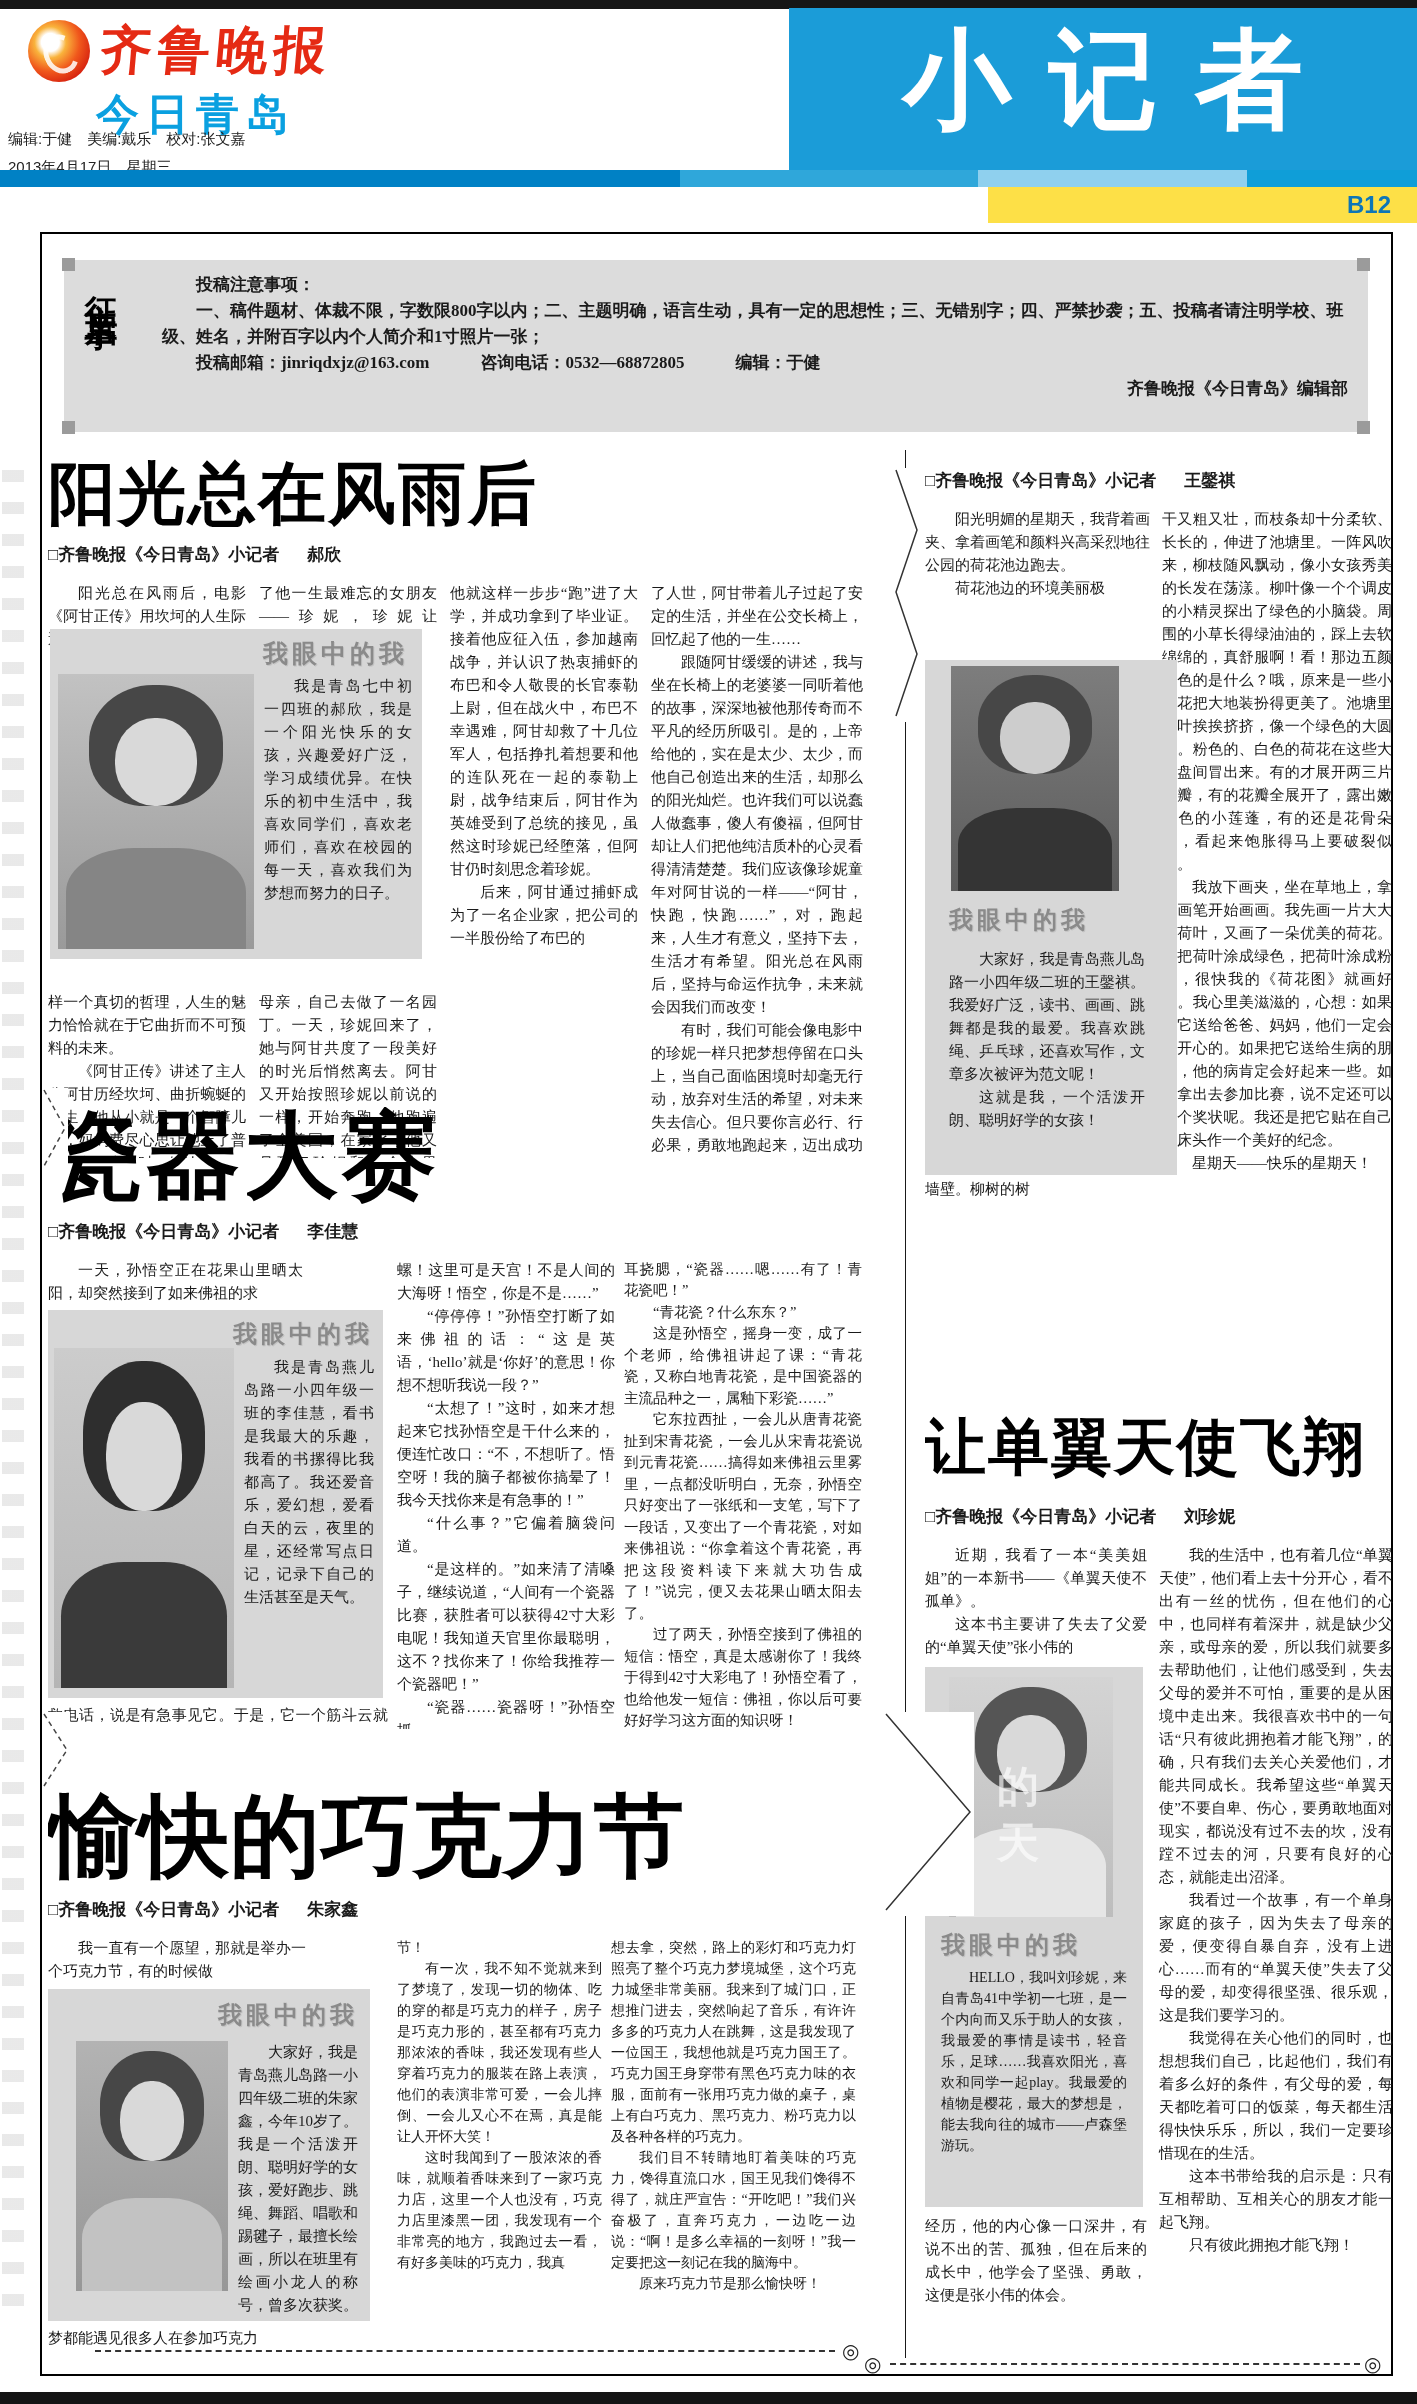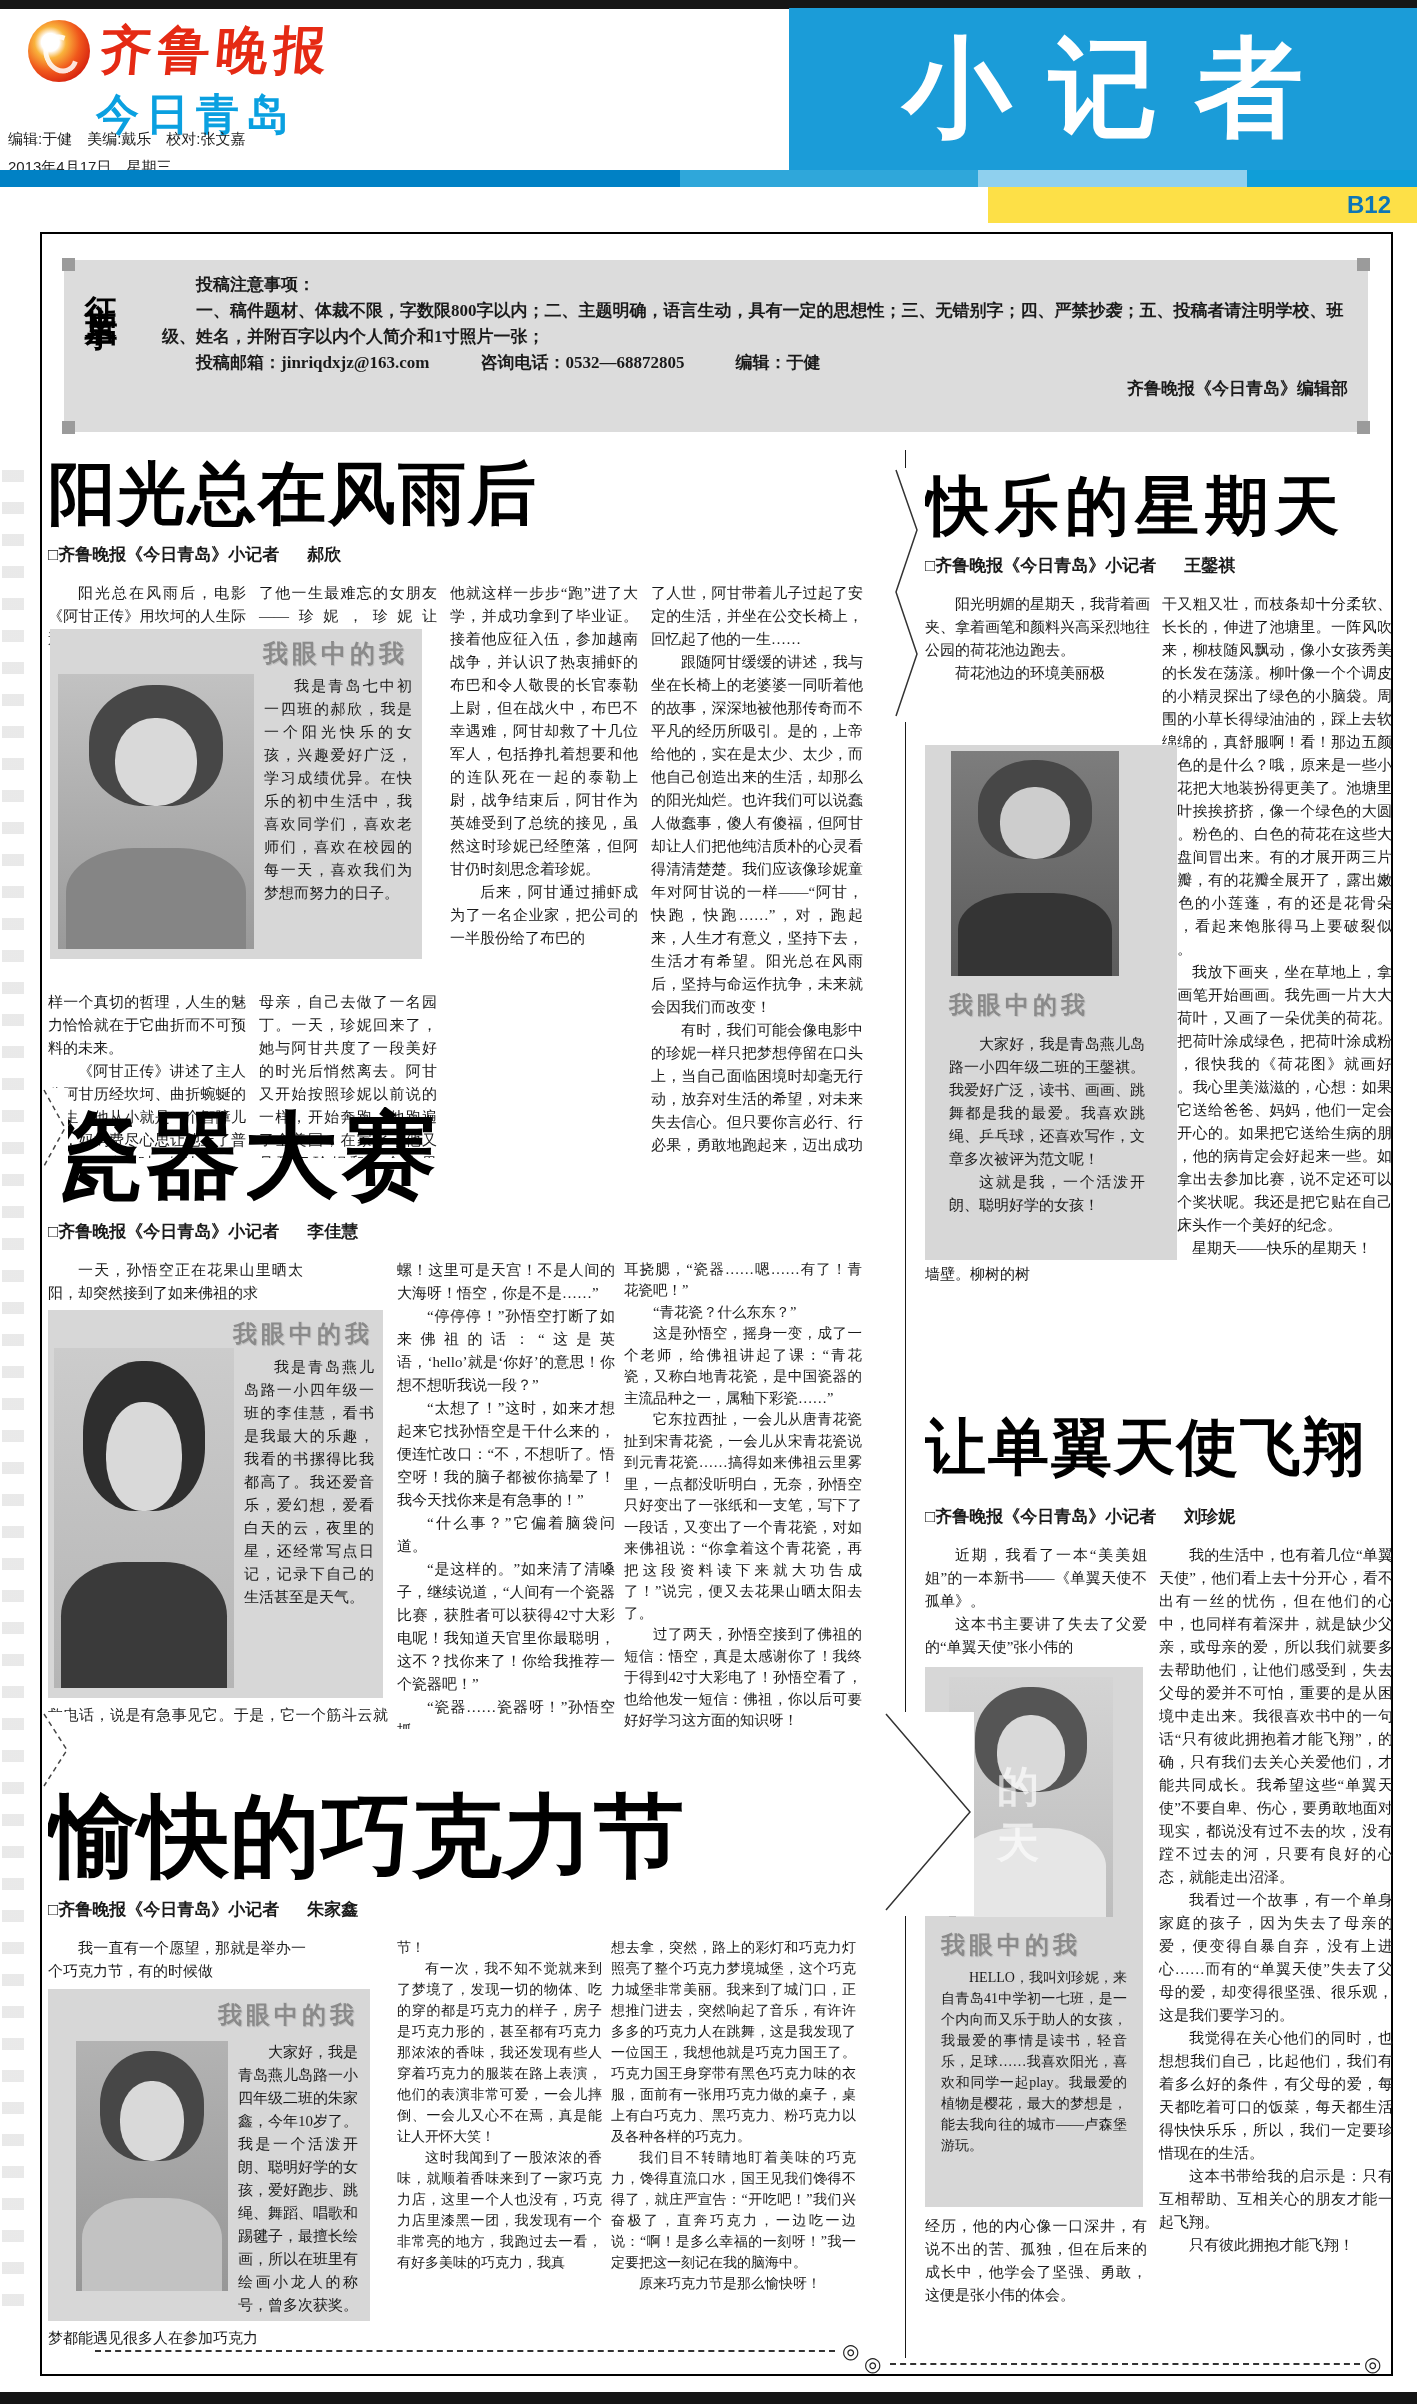--- a/index.html
+++ b/index.html
@@ -12,21 +12,21 @@
     background:radial-gradient(circle at 36% 36%, #ffffff 0 16%, #f9b33c 28%, #f0581c 52%, #d6200f 78%, #a80d07 100%);}
   .emblem:after{content:"";position:absolute;left:16px;top:14px;width:24px;height:30px;
     border:5px solid rgba(255,255,255,.85);border-right-color:transparent;border-radius:50%;transform:rotate(-25deg);}
   .masthead{left:100px;top:16px;font-size:52px;font-weight:900;color:#e52a14;
     font-family:"Liberation Serif",serif;letter-spacing:6px;transform:skewX(-5deg);}
   .edition{left:96px;top:86px;font-size:43px;font-weight:900;color:#0aa0e0;
     font-family:"Liberation Sans",sans-serif;letter-spacing:7px;}
   .staffline{left:8px;top:130px;font-size:15px;font-family:"Liberation Sans",sans-serif;color:#222;}
   .dateline{left:8px;top:158px;font-size:15px;font-family:"Liberation Sans",sans-serif;color:#222;}
   .sectionbox{left:789px;top:8px;width:628px;height:162px;background:#1b9cd8;
-    display:flex;align-items:center;justify-content:center;}
+    display:flex;justify-content:center;}
   .sectionbox span{color:#fff;font-size:108px;font-weight:900;font-family:"Liberation Sans",sans-serif;
     letter-spacing:38px;text-indent:38px;}
   .bluestrip{left:0;top:170px;width:1417px;height:17px;
     background:linear-gradient(90deg,#0081c5 0 48%,#2fa7da 48% 69%,#8fd0ee 69% 88%,#0f9ed8 88% 100%);}
   .b12band{left:988px;top:187px;width:429px;height:36px;background:#fde047;}
   .b12{position:absolute;right:26px;top:4px;font-size:24px;font-weight:bold;
     font-family:"Liberation Sans",sans-serif;color:#0d76b8;}
   
   .frame{left:40px;top:232px;width:1349px;height:2140px;border:2px solid #000;}
   .divider{left:905px;top:450px;width:1px;height:1908px;background:#1a1a1a;}
@@ -221,21 +221,20 @@
     </div>
     <div class="col tighter" style="width:245px">
       <p class="cont">想去拿，突然，路上的彩灯和巧克力灯照亮了整个巧克力梦境城堡，这个巧克力城堡非常美丽。我来到了城门口，正想推门进去，突然响起了音乐，有许许多多的巧克力人在跳舞，这是我发现了一位国王，我想他就是巧克力国王了。巧克力国王身穿带有黑色巧克力味的衣服，面前有一张用巧克力做的桌子，桌上有白巧克力、黑巧克力、粉巧克力以及各种各样的巧克力。</p>
       <p class="ind">我们目不转睛地盯着美味的巧克力，馋得直流口水，国王见我们馋得不得了，就庄严宣告：“开吃吧！”我们兴奋极了，直奔巧克力，一边吃一边说：“啊！是多么幸福的一刻呀！”我一定要把这一刻记在我的脑海中。</p>
       <p class="ind">原来巧克力节是那么愉快呀！</p>
     </div>
   </div>
 </div>
 
 <div class="abs article" style="left:925px;top:455px;width:468px;height:1065px">
-  <h2 class="a-title" style="font-size:64px;letter-spacing:6px;margin-top:18px">快乐的星期天</h2>
   <div class="byline">
     <span>□齐鲁晚报《今日青岛》小记者</span><span class="au">王鏧祺</span>
   </div>
   <div class="body">
     <div class="col" style="width:225px;margin-right:12px">
       <p class="ind">阳光明媚的星期天，我背着画夹、拿着画笔和颜料兴高采烈地往公园的荷花池边跑去。</p>
       <p class="ind">荷花池边的环境美丽极</p>
       <div class="sp" style="height:532px"></div>
       <p class="cont">了！一棵棵高大的柳树，把荷花池边都给围了起来，像一道墨绿色的墙壁。柳树的树</p>
     </div>

